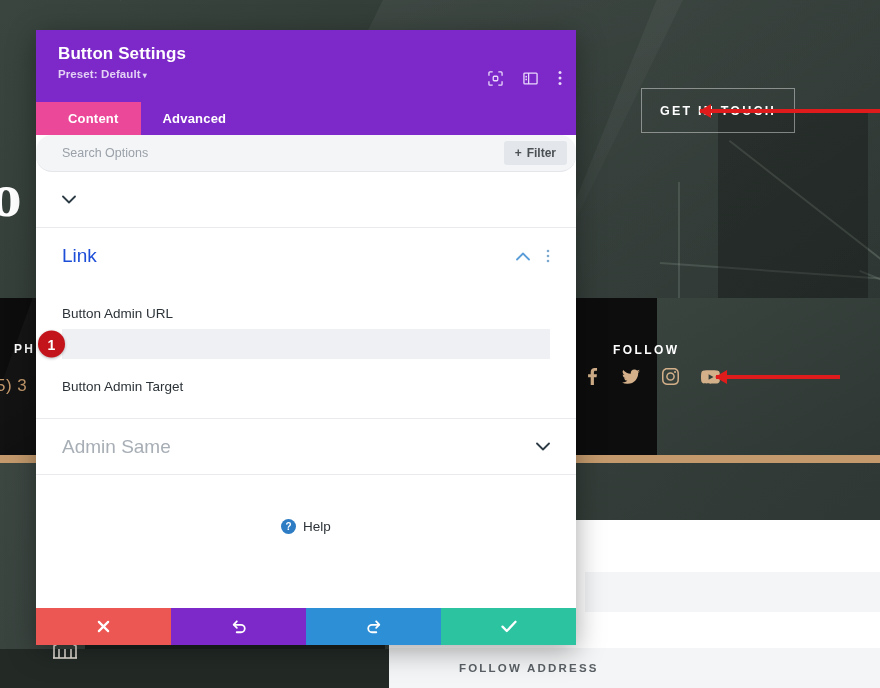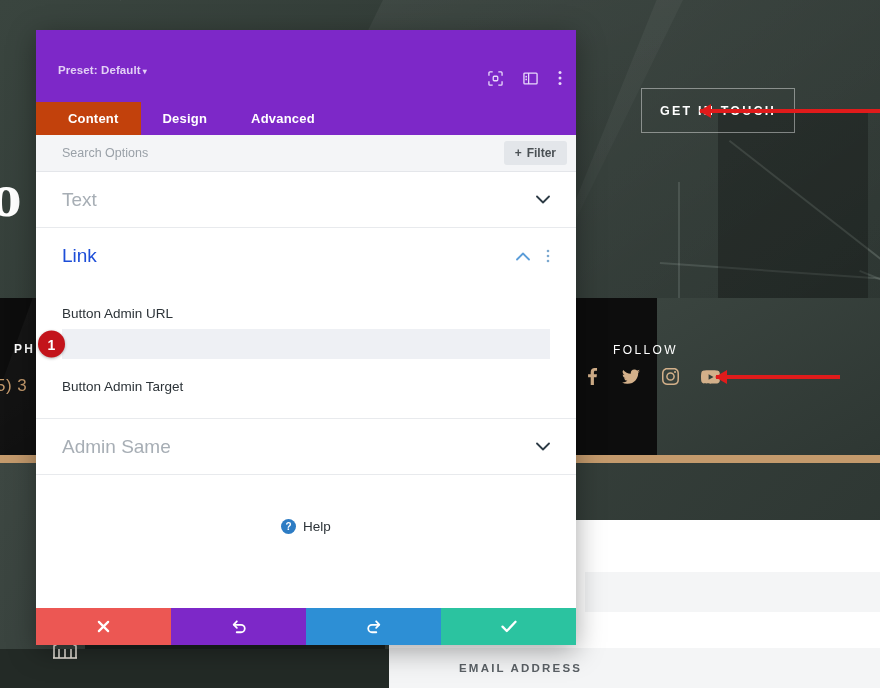--- a/index.html
+++ b/index.html
@@ -92,21 +92,21 @@
     position:absolute; left:14px; top:342px;
     color:#ffffff; font-size:12px; font-weight:700; letter-spacing:2.2px;
     white-space:nowrap;
   }
   .phone-number {
     position:absolute; left:-14px; top:376px;
     color:#c49a6c; font-size:17px; letter-spacing:.5px; white-space:nowrap;
   }
   .follow-label {
     position:absolute; left:613px; top:343px;
-    color:#ffffff; font-size:12px; font-weight:400; letter-spacing:2.4px;
+    color:#ffffff; font-size:12px; font-weight:700; letter-spacing:2.4px;
   }
   .social-row {
     position:absolute; left:585px; top:368px; display:flex; gap:22px; align-items:center;
   }
   .social-row svg { fill:#d3b08a; display:block; }
 
   .bldg-icon { position:absolute; left:52px; top:637px; }
   .bldg-icon svg { stroke:#e8e3da; fill:none; stroke-width:1.6; }
 
   
@@ -136,43 +136,43 @@
     box-shadow: 0 6px 26px rgba(0,0,0,.35);
     display:flex; flex-direction:column;
     overflow:hidden;
   }
   .modal-header {
     background:#7d28c8; height:72px; padding:14px 18px 0 22px;
     position:relative;
   }
   .modal-title { color:#fff; font-size:17px; font-weight:700; letter-spacing:.1px; }
   .modal-preset {
-    color:#e2d0f5; font-size:11.5px; font-weight:700; margin-top:20px; letter-spacing:.1px;
+    color:#e2d0f5; font-size:11.5px; font-weight:700; margin-top:4px; letter-spacing:.1px;
   }
   .preset-caret { font-size:8px; margin-left:2px; }
   .header-icons {
     position:absolute; right:14px; top:48px; transform:translateY(-50%);
     display:flex; align-items:center; gap:20px;
   }
   .hicon { color:#e8d9fa; cursor:pointer; display:flex; align-items:center; }
   .hicon svg { display:block; }
 
   .tabs {
     background:#7d28c8; height:33px; display:flex; align-items:stretch;
   }
   .tab {
     padding:0 22px; display:flex; align-items:center;
     color:#ffffff; font-size:13px; font-weight:700; cursor:pointer;
     letter-spacing:.2px;
   }
-  .tab.active { background:#c2410c;padding-left:32px; }
+  .tab.active { background:#ec4899;padding-left:32px; }
 
   .searchbar {
     height:37px; background:#f4f5f7; border-bottom:1px solid #e4e6ea;
-    display:flex; align-items:center; padding:0 9px 0 26px; position:relative;
+    display:flex; align-items:center; padding:0 9px 0 26px; position:relative;border-radius:16px;
   }
   .search-input {
     flex:1; border:none; background:transparent; outline:none;
     font-family:"Liberation Sans", sans-serif;
     font-size:12.5px; color:#4c5256;
   }
   .search-input::placeholder { color:#9aa1a8; }
   .filter-btn {
     background:#e3e6ea; color:#4a5054; font-size:12px; font-weight:700;
     padding:5px 11px; border-radius:3px; display:flex; align-items:center; gap:5px;
@@ -303,26 +303,27 @@
     <svg width="26" height="22" viewBox="0 0 26 22">
       <path d="M2 21V9l11-7 11 7v12"></path>
       <path d="M7 21V12M13 21V12M19 21V12"></path>
       <path d="M1 21h24"></path>
     </svg>
   </div>
 
   <div class="white-area"></div>
   <div class="gray-strip-1"></div>
   <div class="gray-strip-2"></div>
-  <div class="email-address-label">EMAIL ADDRESS</div>
+  <div class="email-address-label">FOLLOW ADDRESS</div>
 </div>
 
 <div id="modal">
 
   <div class="modal-header">
+    <div class="modal-title">Button Settings</div>
     <div class="modal-preset">
       <span>Preset: Default</span><span class="preset-caret">▾</span>
     </div>
     <div class="header-icons">
       <span class="hicon">
         <svg width="15" height="15" viewBox="0 0 16 16" fill="none" stroke="currentColor" stroke-width="1.4">
           <path d="M1 5V2a1 1 0 011-1h3M11 1h3a1 1 0 011 1v3M15 11v3a1 1 0 01-1 1h-3M5 15H2a1 1 0 01-1-1v-3"></path>
           <rect x="5.6" y="5.6" width="4.8" height="4.8" rx="1"></rect>
         </svg>
       </span>
@@ -338,36 +339,34 @@
           <circle cx="2" cy="2.5" r="1.5"></circle>
             <circle cx="2" cy="8" r="1.5"></circle>
             <circle cx="2" cy="13.5" r="1.5"></circle>
         </svg>
       </span>
     </div>
   </div>
 
   <div class="tabs">
     <div class="tab active">Content</div>
-    <div class="tab">Design</div>
     <div class="tab">Advanced</div>
   </div>
 
   <div class="searchbar">
     <input class="search-input" placeholder="Search Options" style="">
     <button class="filter-btn">
       <span>+</span>
       <span>Filter</span>
     </button>
   </div>
 
   <div class="modal-body">
 
     <div class="accordion-head">
-      <span class="acc-title">Text</span>
       <span class="chev">
         <svg width="14" height="9" viewBox="0 0 14 9" fill="none" stroke="currentColor" stroke-width="1.8" stroke-linecap="round" stroke-linejoin="round">
             <path d="M1 1.5L7 7.5 13 1.5"></path>
           </svg>
       </span>
     </div>
 
     <div class="accordion-head open" style="border-bottom:none;">
       <span class="acc-title">Link</span>
       <span class="chev" style="color:#5b9dd9;">

